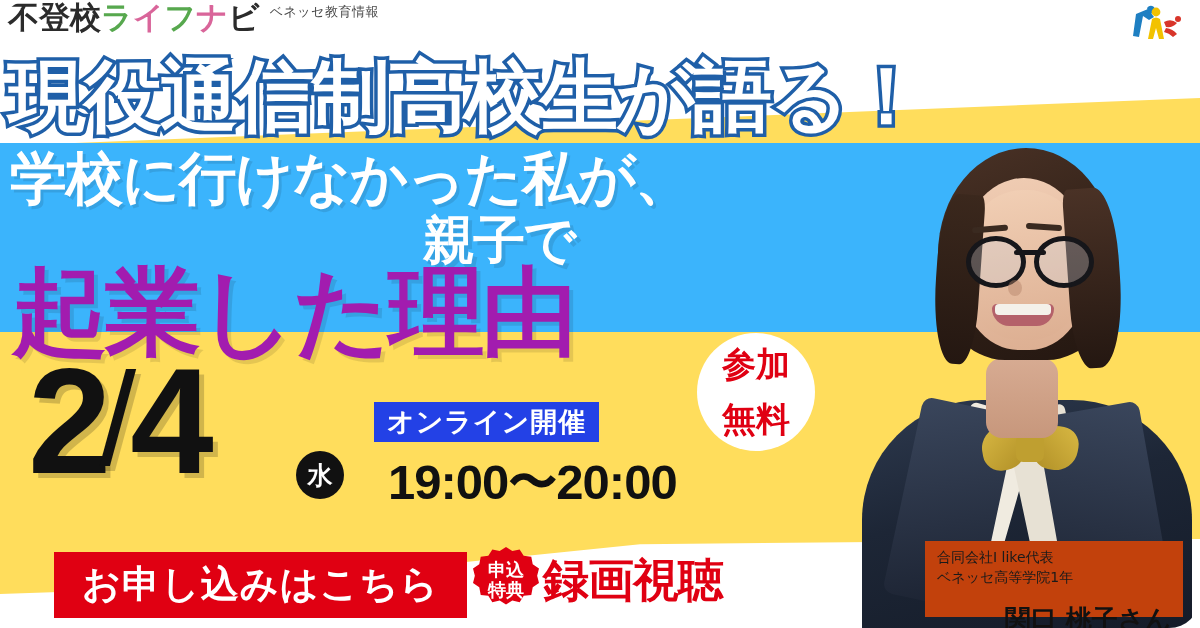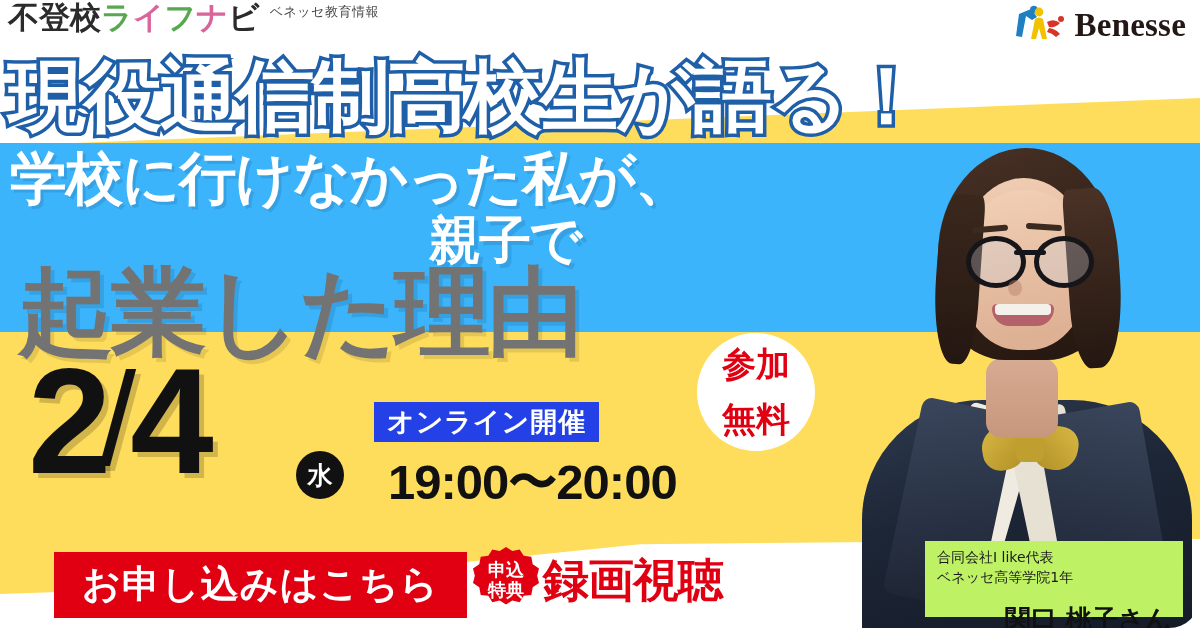--- a/index.html
+++ b/index.html
@@ -62,21 +62,21 @@
     color:#ffffff;letter-spacing:-1px;
     text-shadow:3px 3px 0 rgba(0,0,0,.10);
   }
   .h3{
     position:absolute;left:10px;top:216px;
     display:flex;align-items:flex-end;white-space:nowrap;
     text-shadow:4px 4px 0 rgba(0,0,0,.10);
     flex-direction:column;
   }
   .h3 .small{font-size:52px;font-weight:900;color:#fff;line-height:.96;letter-spacing:-2px;}
-  .h3 .big{font-size:96px;font-weight:900;color:#737373;line-height:.96;letter-spacing:-3px;margin-left:8px;}
+  .h3 .big{font-size:96px;font-weight:900;color:#a21caf;line-height:.96;letter-spacing:-3px;margin-left:2px;}
 
   
   .date{
     position:absolute;left:28px;top:358px;display:flex;align-items:flex-end;white-space:nowrap;
   }
   .date .num{
     font-family:"Liberation Sans","DejaVu Sans",sans-serif;
     font-size:150px;font-weight:700;color:#111;line-height:.84;letter-spacing:-6px;
     text-shadow:5px 5px 0 rgba(0,0,0,.18);
   }
@@ -228,21 +228,21 @@
     background:#b4616a;border-radius:6px 6px 22px 22px;overflow:hidden;
   }
   .p-teeth{position:absolute;left:3px;top:0;width:56px;height:11px;background:#f4f1ea;border-radius:4px;}
   .p-nose{
     position:absolute;left:168px;top:172px;width:14px;height:16px;
     background:rgba(180,130,104,.45);border-radius:50%;
   }
 
   
   .nameplate{
-    position:absolute;left:925px;top:541px;width:258px;height:76px;background:#bef264;
+    position:absolute;left:925px;top:541px;width:258px;height:76px;background:#c2410c;
     padding:7px 12px 0 12px;box-sizing:border-box;
   }
   .np-line{font-size:14px;color:#1a1a1a;line-height:1.42;white-space:nowrap;}
   .np-name{
     font-size:26px;font-weight:700;color:#111;text-align:right;line-height:1.1;
     margin-top:17px;white-space:nowrap;
   }
 
   :root{
     --yellow:#FFDD5C;
@@ -270,21 +270,20 @@
         <svg width="58" height="40" viewBox="0 0 58 40" aria-hidden="true">
           <path d="M8 11 L20 6 L26 14 L21 17 L15 13 L11 34 L5 33 Z" fill="#1E7FC2"></path>
           <path d="M19 5 q3 -4 7 -1 q2 3 -1 6 q-4 2 -6 -5 Z" fill="#1E7FC2"></path>
           <circle cx="28" cy="9" r="4.4" fill="#F2C200"></circle>
           <path d="M24 16 q4 -3 8 0 l4 20 h-5 l-3 -11 l-3 11 h-5 Z" fill="#F2C200"></path>
           <path d="M36 19 q7 -4 13 1 q-4 5 -11 4 Z" fill="#D8352A"></path>
           <path d="M38 25 q7 1 11 6 l-4 3 q-4 -4 -9 -5 Z" fill="#D8352A"></path>
           <circle cx="50" cy="16" r="3" fill="#D8352A"></circle>
         </svg>
       </span>
-      <span class="benesse-word">Benesse</span>
     </div>
   </div>
 
   <div class="h1"><span>現役通信制高校生が語る！</span></div>
   <div class="h2">学校に行けなかった私が、</div>
   <div class="h3">
     <span class="small">親子で</span>
     <span class="big">起業した理由</span>
   </div>
 

